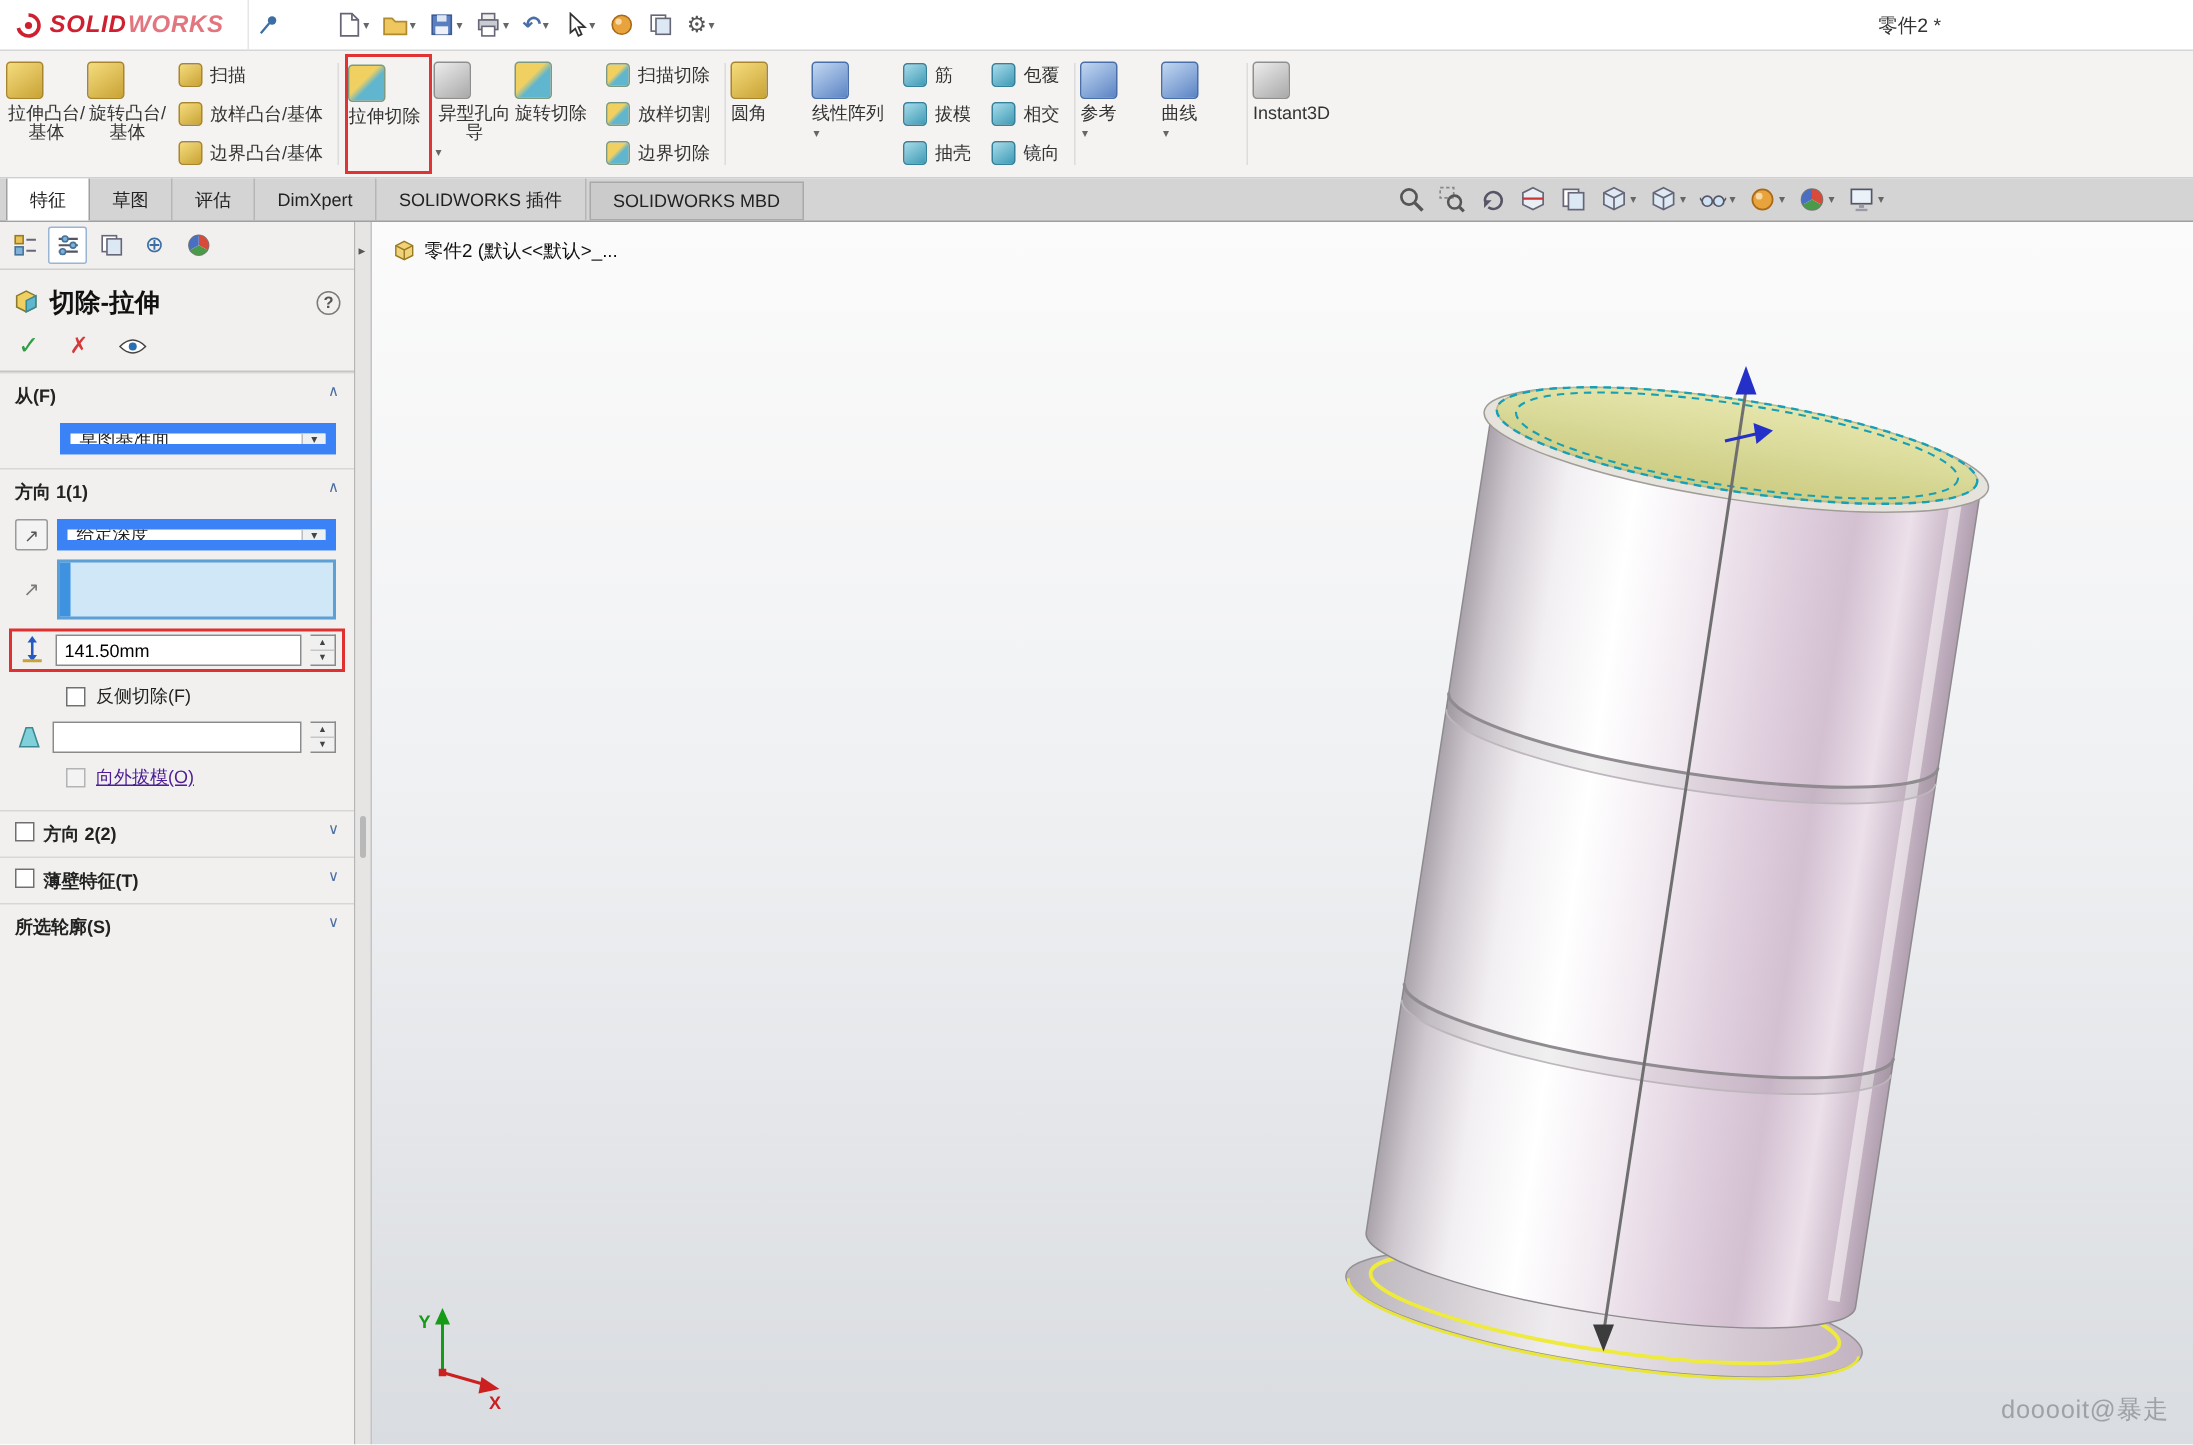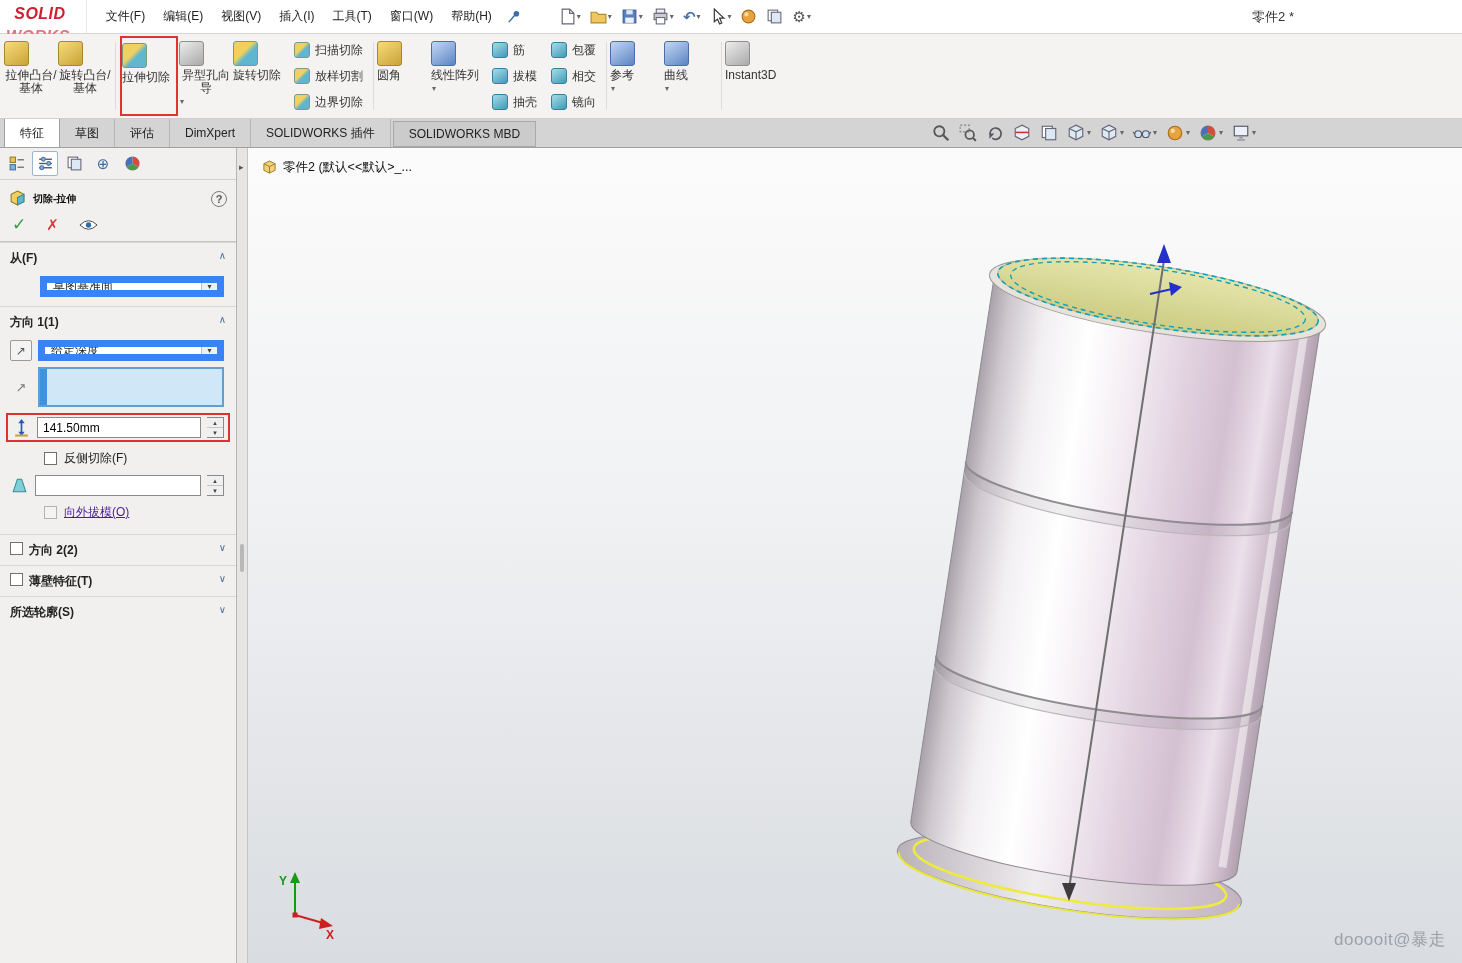--- a/index.html
+++ b/index.html
@@ -2,21 +2,21 @@
 <html><head>
 <meta charset="utf-8">
 <style>
   * { margin:0; padding:0; box-sizing:border-box; }
   html,body { width:1462px; height:963px; }
   body { font-family:"Liberation Sans","DejaVu Sans",sans-serif; font-size:12px; color:#222; background:#fff; overflow:hidden; }
   .app { position:relative; width:1462px; height:963px; background:#fff; }
 
   
   .menubar { position:absolute; top:0; left:0; width:100%; height:34px; background:#fff; border-bottom:1px solid #d6d6d6; display:flex; align-items:center; }
-  .logo { display:flex; align-items:center; gap:5px; padding:0 16px 0 10px; height:100%; border-right:1px solid #e6e6e6;flex-direction:column; }
+  .logo { display:flex; align-items:center; gap:5px; padding:0 16px 0 10px; height:100%; border-right:1px solid #e6e6e6; }
   .logo-solid { color:#cf2030; font-weight:bold; font-style:italic; font-size:16px; letter-spacing:.5px; }
   .logo-works { color:#e2757e; font-weight:bold; font-style:italic; font-size:16px; letter-spacing:.5px; margin-left:-4px; }
   .menus { display:flex; margin-left:10px; }
   .menu-item { padding:6px 9px; cursor:default; }
   .pinwrap { margin-left:6px; display:flex; align-items:center; }
   .quick-toolbar { display:flex; align-items:center; gap:3px; margin-left:34px; }
   .qbtn { display:flex; align-items:center; padding:3px 3px; border-radius:2px; }
   .qbtn svg { width:17px; height:17px; }
   .caret { font-size:8px; color:#666; margin-left:1px; line-height:1; }
   .gear-glyph { font-size:15px; color:#555; line-height:1; }
@@ -51,21 +51,21 @@
   
   .leftpanel { position:absolute; top:148px; left:0; width:237px; height:815px; background:#f1f0ef; border-right:1px solid #b5b5b5; display:flex; flex-direction:column; }
   .panel-tabs { height:32px; display:flex; align-items:center; gap:3px; padding:3px 3px; border-bottom:1px solid #cfcfcf; flex:none; }
   .ptab { width:26px; height:25px; display:flex; align-items:center; justify-content:center; border:1px solid transparent; border-radius:2px; }
   .ptab svg { width:17px; height:17px; }
   .ptab.active { background:#ffffff; border-color:#9ab4d4; }
   .oplus-glyph { font-size:15px; color:#3a6ea5; line-height:1; }
 
   .pm-header { display:flex; align-items:center; gap:7px; padding:10px 9px 6px; }
   .pm-header svg { width:17px; height:17px; }
-  .pm-title { font-weight:bold; font-size:10px; color:#111; }
+  .pm-title { font-weight:bold; font-size:17px; color:#111; }
   .pm-help { margin-left:auto; width:16px; height:16px; border-radius:50%; border:1.5px solid #7a7a7a; display:flex; align-items:center; justify-content:center; font-size:11px; font-weight:bold; color:#555; }
   .pm-actions { display:flex; align-items:center; gap:20px; padding:3px 12px 8px; border-bottom:1px solid #c6c6c6; }
   .ok-glyph { color:#2f9e44; font-size:17px; font-weight:bold; line-height:1; }
   .cancel-glyph { color:#d43a3a; font-size:15px; font-weight:bold; line-height:1; }
   .eye svg { width:19px; height:12px; display:block; }
 
   .section-header { display:flex; align-items:flex-start; gap:6px; padding:7px 10px 6px; font-weight:bold; border-top:1px solid #d8d7d6; }
   .section-header .chev { margin-left:auto; color:#4a6ea5; font-size:10px; font-weight:normal; }
   .cbox { width:13px; height:13px; border:1px solid #707070; background:#fff; flex:none; }
   .cbox.dis { border-color:#b3b3b3; background:#f3f3f3; }
@@ -74,21 +74,21 @@
   .mini-btn { width:22px; height:21px; border:1px solid #9a9a9a; background:#f3f3f3; display:flex; align-items:center; justify-content:center; color:#555; font-size:12px; flex:none; border-radius:2px; }
   .arrow-plain { width:22px; text-align:center; color:#7a7a7a; font-size:13px; flex:none; }
   .field { flex:1; height:21px; background:#fff; border:7px solid #3b82f6; display:flex; align-items:center; padding-left:6px; overflow:hidden; }
   .field .caret-box { margin-left:auto; width:16px; height:100%; border-left:1px solid #bdbdbd; background:#eef0f2; display:flex; align-items:center; justify-content:center; font-size:8px; color:#444; }
   .spinner { width:17px; height:21px; display:flex; flex-direction:column; border:1px solid #8a8a8a; border-left:none; flex:none; background:#f0f0f0; }
   .spin { flex:1; display:flex; align-items:center; justify-content:center; font-size:6px; color:#444; }
   .spin:first-child { border-bottom:1px solid #c6c6c6; }
   input.text { flex:1; height:21px; border:1px solid #8a8a8a; padding:0 5px; font:inherit; background:#fff; min-width:0; }
   .blue-box { flex:1; height:40px; border:2px solid #5e9fd4; background:#cfe7f7; position:relative; }
   .blue-box::before { content:""; position:absolute; left:0; top:0; bottom:0; width:7px; background:#3f92e0; }
-  .red-annot { border:2px solid #e03030; margin:3px 6px; padding:2px 4px; display:flex; align-items:center; gap:6px; }
+  .red-annot { border:2px solid #e03030; margin:3px 6px; padding:2px 4px; display:flex; gap:6px; }
   .cb-row { display:flex; align-items:center; gap:7px; padding:5px 10px 5px 44px; }
   .dis-label { color:#4c1d95;text-decoration:underline; }
   .picon svg { width:19px; height:19px; display:block; }
 
   
   .splitter { position:absolute; left:237px; top:148px; width:11px; height:815px; background:#e6e5e4; border-right:1px solid #c4c4c4; }
   .flyout-arrow { position:absolute; top:14px; left:2px; font-size:9px; color:#555; }
   .grip { position:absolute; top:396px; left:3px; width:4px; height:28px; background:#b8b8b8; border-radius:2px; }
 
   
@@ -214,29 +214,20 @@
 
   <header class="menubar">
     <div class="logo">
       <svg width="18" height="18" viewBox="0 0 18 18">
           <path d="M9 2a7 7 0 1 1-6.8 8.7" fill="none" stroke="#cf2030" stroke-width="2.4"></path>
           <circle cx="9" cy="9" r="2.4" fill="#cf2030"></circle>
         </svg>
       <span class="logo-solid">SOLID</span>
         <span class="logo-works">WORKS</span>
     </div>
-    <nav class="menus">
-      <span class="menu-item">文件(F)</span>
-      <span class="menu-item">编辑(E)</span>
-      <span class="menu-item">视图(V)</span>
-      <span class="menu-item">插入(I)</span>
-      <span class="menu-item">工具(T)</span>
-      <span class="menu-item">窗口(W)</span>
-      <span class="menu-item">帮助(H)</span>
-    </nav>
     <span class="pinwrap">
         <svg viewBox="0 0 16 16" width="15" height="15">
           <use href="#sym-pin"></use>
         </svg>
       </span>
     <div class="quick-toolbar">
       <span class="qbtn">
           <svg>
             <use href="#sym-doc"></use>
           </svg>
@@ -289,20 +280,34 @@
   </header>
 
   <div class="ribbon">
     <div class="bigbtn">
       <span class="bicon icon-gold"></span>
       <span class="blabel">拉伸凸台/基体</span>
     </div>
     <div class="bigbtn">
       <span class="bicon icon-gold"></span>
       <span class="blabel">旋转凸台/基体</span>
+    </div>
+    <div class="smallcol">
+      <div class="smallbtn">
+          <span class="sicon icon-gold"></span>
+          <span>扫描</span>
+        </div>
+      <div class="smallbtn">
+          <span class="sicon icon-gold"></span>
+          <span>放样凸台/基体</span>
+        </div>
+      <div class="smallbtn">
+          <span class="sicon icon-gold"></span>
+          <span>边界凸台/基体</span>
+        </div>
     </div>
     <div class="rdivider"></div>
     <div class="red-frame">
       <div class="bigbtn">
         <span class="bicon icon-cut"></span>
         <span class="blabel">拉伸切除</span>
       </div>
     </div>
     <div class="bigbtn">
       <span class="bicon icon-gray"></span>

